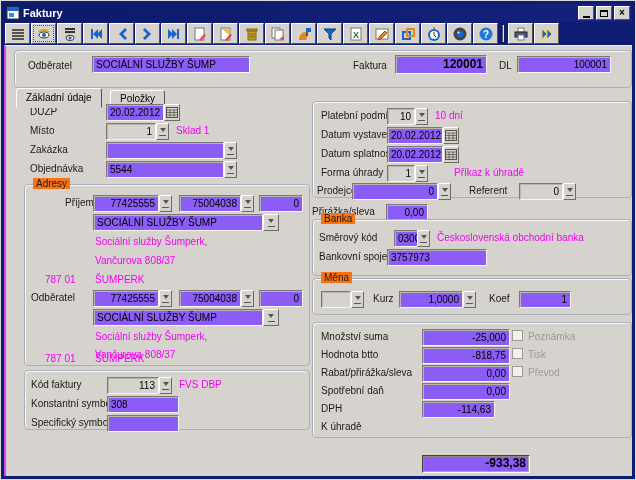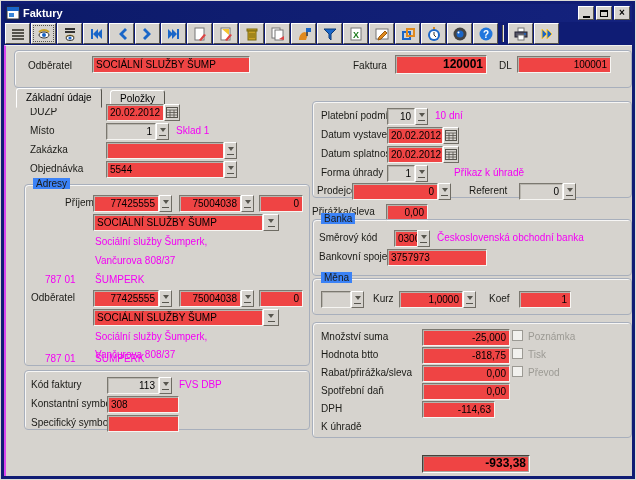--- a/index.html
+++ b/index.html
@@ -15,31 +15,31 @@
   .max-glyph{display:block;width:8px;height:7px;border:1px solid #000;border-top:2px solid #000;}
   
   .toolbar{height:23px;display:flex;align-items:center;padding-left:1px;background:#0f1c74;}
   .tbtn{width:25px;height:21px;margin-right:1px;background:#d6d3ce;border:1px solid;border-color:#fff #55534c #55534c #fff;display:flex;align-items:center;justify-content:center;padding:0;cursor:default;}
   .tbtn.sel{outline:1px dotted #55534c;outline-offset:-3px;}
   .tsep{width:2px;height:17px;border-left:1px solid #55534c;border-right:1px solid #e8e6e0;margin:0 4px 0 3px;}
   
   .content{position:relative;height:431px;background:#d6d3ce;border-top:1px solid #f0efec;border-left:2px solid #d946ef;overflow:hidden;font-size:10px;color:#000;}
   .lbl{position:absolute;white-space:nowrap;font-size:10px;color:#1a1a16;}
   .hint{position:absolute;white-space:nowrap;font-size:10px;color:#f400f4;}
-  .input{position:absolute;height:17px;background:#ef4444;border:1px solid;border-color:#7b7870 #f6f5f2 #f6f5f2 #7b7870;box-shadow:inset 1px 1px 0 #b8b5ae;padding:1px 3px 0 3px;font-size:10px;line-height:13px;white-space:nowrap;overflow:hidden;}
+  .input{position:absolute;height:17px;background:#8b5cf6;border:1px solid;border-color:#7b7870 #f6f5f2 #f6f5f2 #7b7870;box-shadow:inset 1px 1px 0 #b8b5ae;padding:1px 3px 0 3px;font-size:10px;line-height:13px;white-space:nowrap;overflow:hidden;}
   .input.num{text-align:right;}
   .input.gray{background:#d6d3ce;}
   .input.big{height:19px;font-size:12px;font-weight:bold;line-height:15px;}
   .input.total{height:18px;font-size:12px;font-weight:bold;line-height:13px;border-color:#44423c #fff #fff #44423c;box-shadow:inset -1px -1px 0 #aaa79f, inset 1px 1px 0 #8a877f;}
   .spin{position:absolute;width:13px;height:17px;background:#d6d3ce;border:1px solid;border-color:#fff #6e6b63 #6e6b63 #fff;display:flex;flex-direction:column;align-items:center;cursor:default;padding:0;}
   .spin::before{content:"";margin-top:4px;border:3px solid transparent;border-top:4px solid #57554e;}
   .spin::after{content:"";width:7px;height:1px;background:#57554e;margin-top:0;}
   .calbtn{position:absolute;width:16px;height:17px;background:#d6d3ce;border:1px solid;border-color:#fff #6e6b63 #6e6b63 #fff;display:flex;align-items:center;justify-content:center;cursor:default;padding:0;}
   .gbox{position:absolute;border:1px solid #a8afbc;border-radius:4px;box-shadow:inset 1px 1px 0 #ffffffcc;}
-  .gbox>.gtitle{position:absolute;top:-7px;left:8px;background:#3b82f6;padding:0 3px;font-size:10px;color:#1a1a16;white-space:nowrap;}
+  .gbox>.gtitle{position:absolute;top:-7px;left:8px;background:#f97316;padding:0 3px;font-size:10px;color:#1a1a16;white-space:nowrap;}
   .tab{position:absolute;background:#d6d3ce;border:1px solid;border-color:#fff #55534c transparent #fff;border-radius:3px 3px 0 0;padding:0 9px;font-size:10px;line-height:16px;cursor:default;white-space:nowrap;}
   .cb{position:absolute;width:11px;height:11px;background:#f2f1ee;border:1px solid #9c9a94;}
   .cblbl{position:absolute;font-size:10px;color:#9c9a94;white-space:nowrap;}
   svg{display:block;}
 </style>
 </head>
 <body>
 
 <div class="win">
 

